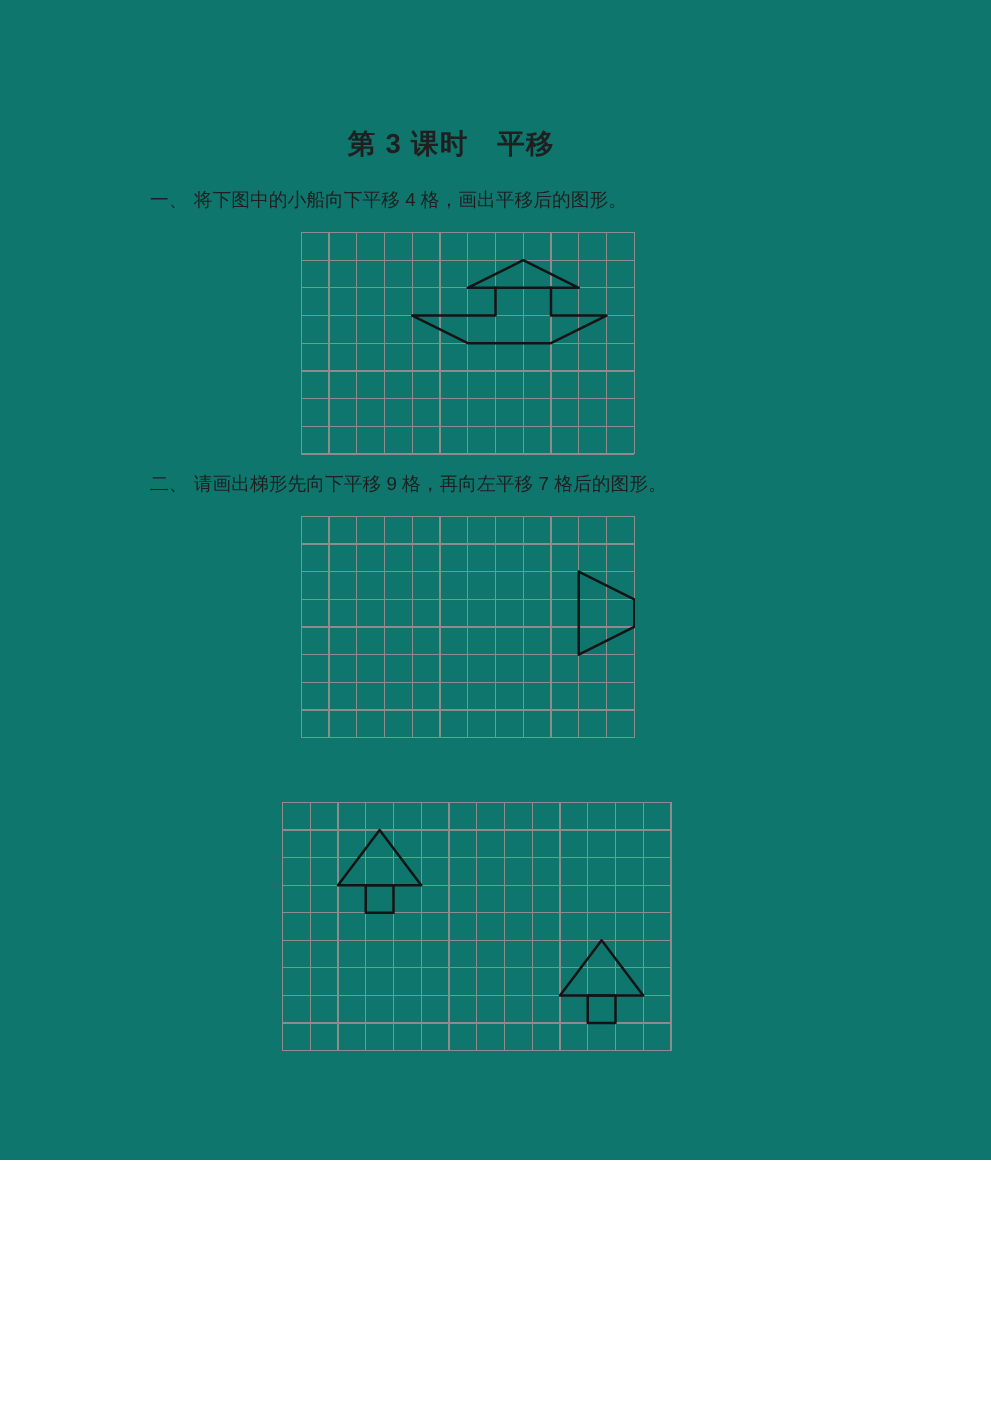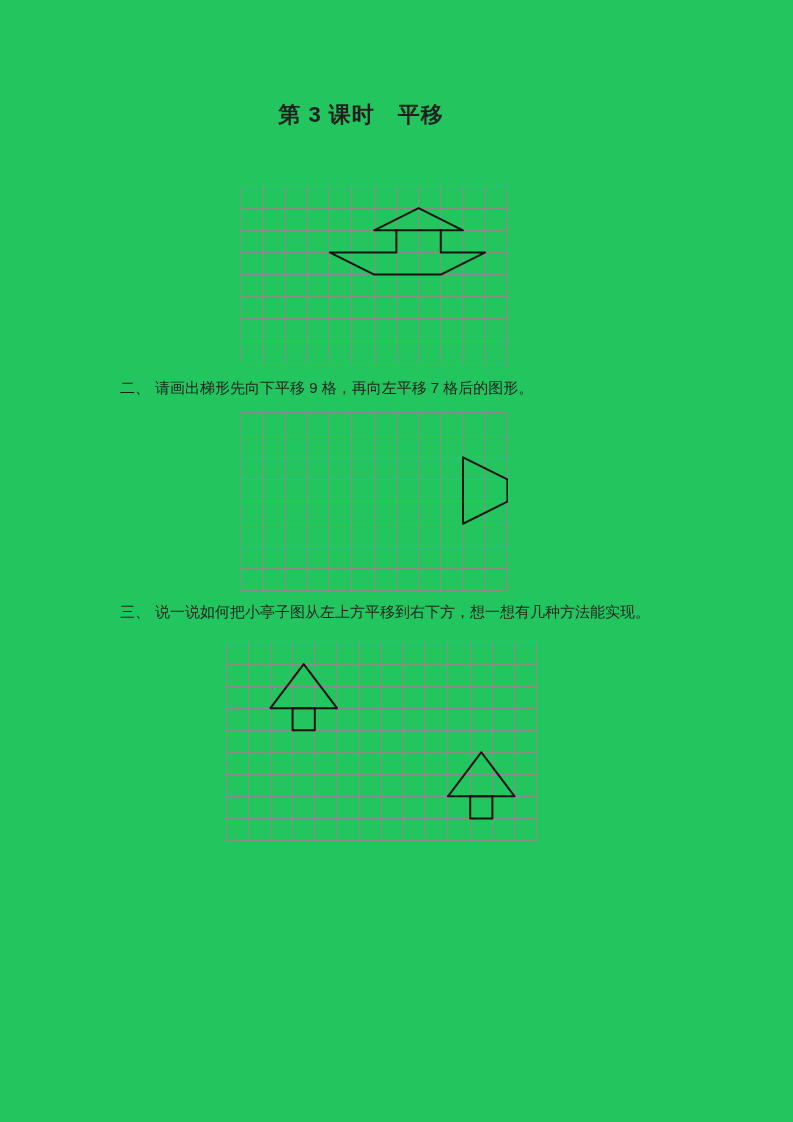--- a/index.html
+++ b/index.html
@@ -7,22 +7,22 @@
     padding: 0;
     background: #ffffff;
   }
   body {
     font-family: "Liberation Sans", "DejaVu Sans", sans-serif;
     color: #1f1f1f;
   }
   .page {
     position: relative;
     width: 793px;
-    height: 1122px;
-    background: #22c55e;
+    height: 928px;
+    background: #0f766e;
     overflow: hidden;
   }
   .title {
     position: absolute;
     left: 120px;
     top: 100px;
     width: 482px;
     text-align: center;
     font-size: 22px;
     font-weight: 700;
@@ -49,20 +49,23 @@
   .grid2 { left: 240px; top: 412px; }
   .grid3 { left: 225px; top: 641px; }
 </style>
 </head>
 <body>
 
 <div class="page">
 
   <div class="title">第 3 课时　平移</div>
 
+  <div class="question q1">
+    <span class="q-label">一、</span><span>将下图中的小船向下平移 4 格，画出平移后的图形。</span>
+  </div>
 
   <svg class="gridbox grid1" xmlns="http://www.w3.org/2000/svg" width="268.4" height="179.2" viewBox="-1 -1 268.4 179.2">
       <line x1="0" y1="0" x2="0" y2="177.2" stroke="#8c8c8c" stroke-width="1" shape-rendering="crispEdges"></line>
       <line x1="22.2" y1="0" x2="22.2" y2="177.2" stroke="#8c8c8c" stroke-width="1" shape-rendering="crispEdges"></line>
       <line x1="44.4" y1="0" x2="44.4" y2="177.2" stroke="#8c8c8c" stroke-width="1" shape-rendering="crispEdges"></line>
       <line x1="66.6" y1="0" x2="66.6" y2="177.2" stroke="#8c8c8c" stroke-width="1" shape-rendering="crispEdges"></line>
       <line x1="88.8" y1="0" x2="88.8" y2="177.2" stroke="#8c8c8c" stroke-width="1" shape-rendering="crispEdges"></line>
       <line x1="111" y1="0" x2="111" y2="177.2" stroke="#8c8c8c" stroke-width="1" shape-rendering="crispEdges"></line>
       <line x1="133.2" y1="0" x2="133.2" y2="177.2" stroke="#8c8c8c" stroke-width="1" shape-rendering="crispEdges"></line>
       <line x1="155.4" y1="0" x2="155.4" y2="177.2" stroke="#8c8c8c" stroke-width="1" shape-rendering="crispEdges"></line>
@@ -111,23 +114,20 @@
       <line x1="0" y1="88.6" x2="266.4" y2="88.6" stroke="#8c8c8c" stroke-width="1" shape-rendering="crispEdges"></line>
       <line x1="0" y1="110.75" x2="266.4" y2="110.75" stroke="#8c8c8c" stroke-width="1" shape-rendering="crispEdges"></line>
       <line x1="0" y1="132.89999999999998" x2="266.4" y2="132.89999999999998" stroke="#8c8c8c" stroke-width="1" shape-rendering="crispEdges"></line>
       <line x1="0" y1="155.04999999999998" x2="266.4" y2="155.04999999999998" stroke="#8c8c8c" stroke-width="1" shape-rendering="crispEdges"></line>
       <line x1="0" y1="177.2" x2="266.4" y2="177.2" stroke="#8c8c8c" stroke-width="1" shape-rendering="crispEdges"></line>
       <g>
         <polygon points="222,44.3 266.4,66.44999999999999 266.4,88.6 222,110.75" fill="none" stroke="#141414" stroke-width="2" stroke-linejoin="round" stroke-linecap="square"></polygon>
       </g>
     </svg>
 
-  <div class="question q3">
-    <span class="q-label">三、</span><span>说一说如何把小亭子图从左上方平移到右下方，想一想有几种方法能实现。</span>
-  </div>
 
   <svg class="gridbox grid3" xmlns="http://www.w3.org/2000/svg" width="312.8" height="200.45000000000002" viewBox="-1 -1 312.8 200.45000000000002">
       <line x1="0" y1="0" x2="0" y2="198.45000000000002" stroke="#8c8c8c" stroke-width="1" shape-rendering="crispEdges"></line>
       <line x1="22.2" y1="0" x2="22.2" y2="198.45000000000002" stroke="#8c8c8c" stroke-width="1" shape-rendering="crispEdges"></line>
       <line x1="44.4" y1="0" x2="44.4" y2="198.45000000000002" stroke="#8c8c8c" stroke-width="1" shape-rendering="crispEdges"></line>
       <line x1="66.6" y1="0" x2="66.6" y2="198.45000000000002" stroke="#8c8c8c" stroke-width="1" shape-rendering="crispEdges"></line>
       <line x1="88.8" y1="0" x2="88.8" y2="198.45000000000002" stroke="#8c8c8c" stroke-width="1" shape-rendering="crispEdges"></line>
       <line x1="111" y1="0" x2="111" y2="198.45000000000002" stroke="#8c8c8c" stroke-width="1" shape-rendering="crispEdges"></line>
       <line x1="133.2" y1="0" x2="133.2" y2="198.45000000000002" stroke="#8c8c8c" stroke-width="1" shape-rendering="crispEdges"></line>
       <line x1="155.4" y1="0" x2="155.4" y2="198.45000000000002" stroke="#8c8c8c" stroke-width="1" shape-rendering="crispEdges"></line>

